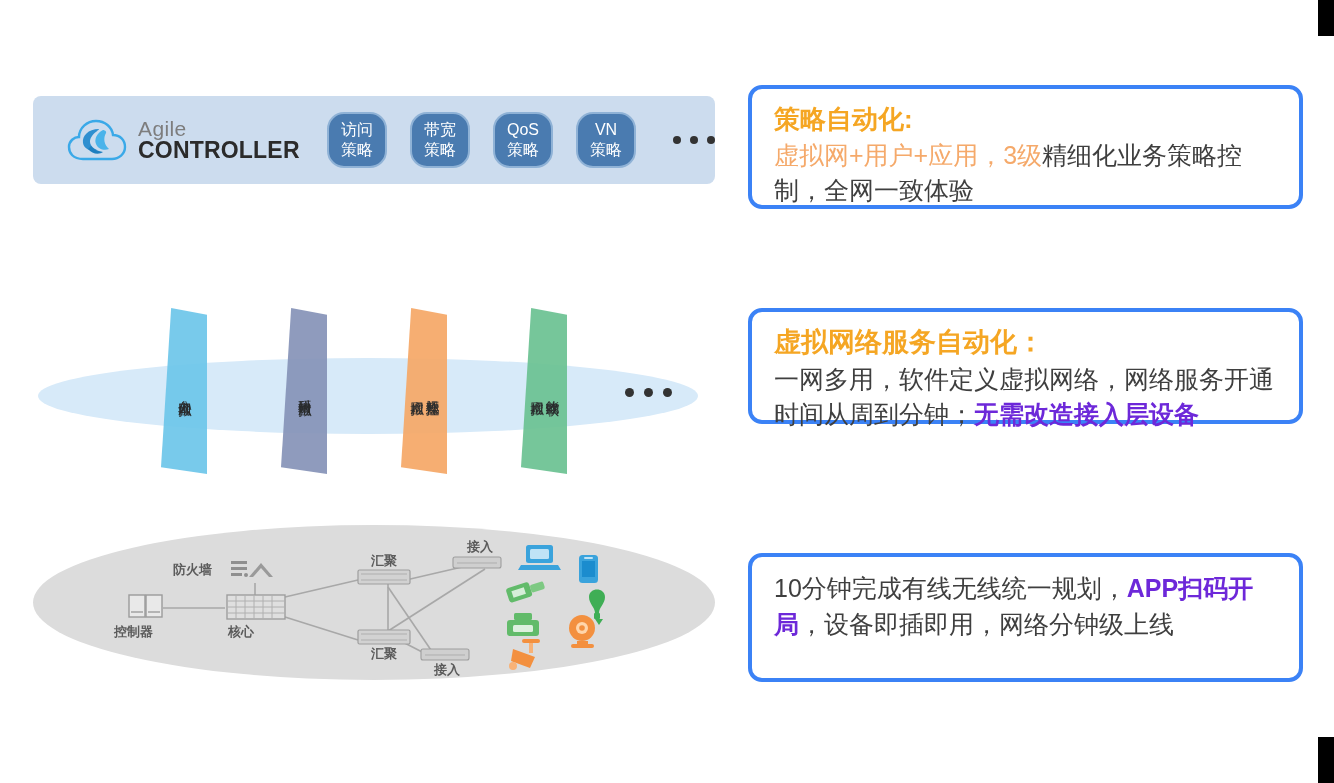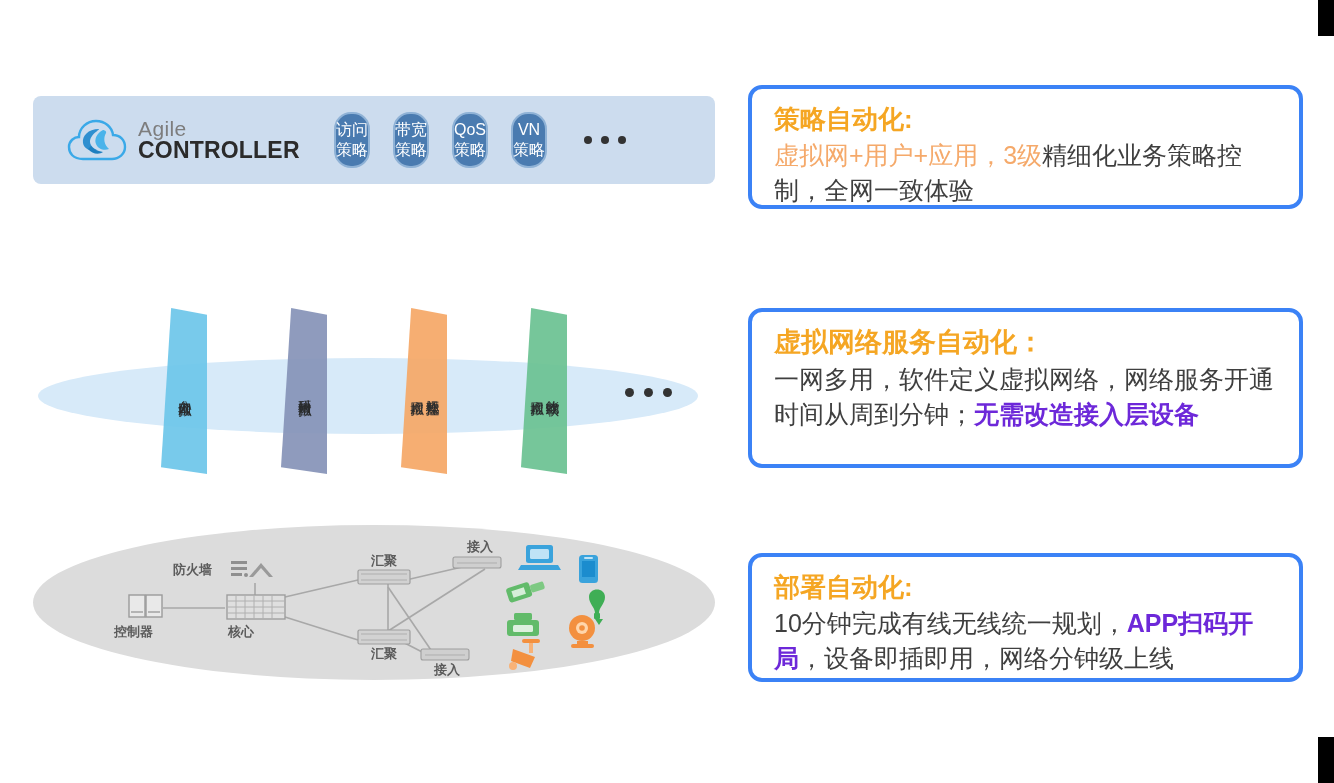--- a/index.html
+++ b/index.html
@@ -67,21 +67,21 @@
     font-family: "Liberation Sans", sans-serif;
   }
 
   .policy-row {
     display: flex;
     align-items: center;
     gap: 23px;
     margin-left: 6px;
   }
   .policy-chip {
-    width: 36px;
+    width: 60px;
     height: 56px;
     border-radius: 17px;
     background: #4a7bb0;
     border: 2.5px solid #8fb2d6;
     color: #ffffff;
     display: flex;
     flex-direction: column;
     align-items: center;
     justify-content: center;
     font-size: 16px;
@@ -188,21 +188,21 @@
     position: absolute;
     left: 748px;
     width: 555px;
     box-sizing: border-box;
     border: 4px solid #3b82f6;
     border-radius: 14px;
     background: #ffffff;
     padding: 14px 18px 16px 22px;
   }
   .callout.c1 { top: 85px;  height: 124px; }
-  .callout.c2 { top: 308px; height: 160px; }
+  .callout.c2 { top: 308px; height: 116px; }
   .callout.c3 { top: 553px; height: 129px; }
   .callout-title {
     font-size: 26px;
     font-weight: bold;
     color: #f5a623;
     line-height: 1.25;
     margin: 0 0 2px 0;
     font-family: "Liberation Sans", "DejaVu Sans", sans-serif;
   }
   .callout.c2 .callout-title { font-size: 27px; }
@@ -427,17 +427,16 @@
 </div>
 
 <div class="callout c2">
   <div class="callout-title">虚拟网络服务自动化：</div>
   <div class="callout-body">
     <span>一网多用，软件定义虚拟网络，网络服务开通时间从周到分钟；</span><span class="hl-strong">无需改造接入层设备</span>
   </div>
 </div>
 
 <div class="callout c3">
-  <div class="callout-title">部署自动化:</div>
   <div class="callout-body">
     <span>10分钟完成有线无线统一规划，</span><span class="hl-strong">APP扫码开局</span><span>，设备即插即用，网络分钟级上线</span>
   </div>
 </div>
 
 </body></html>

